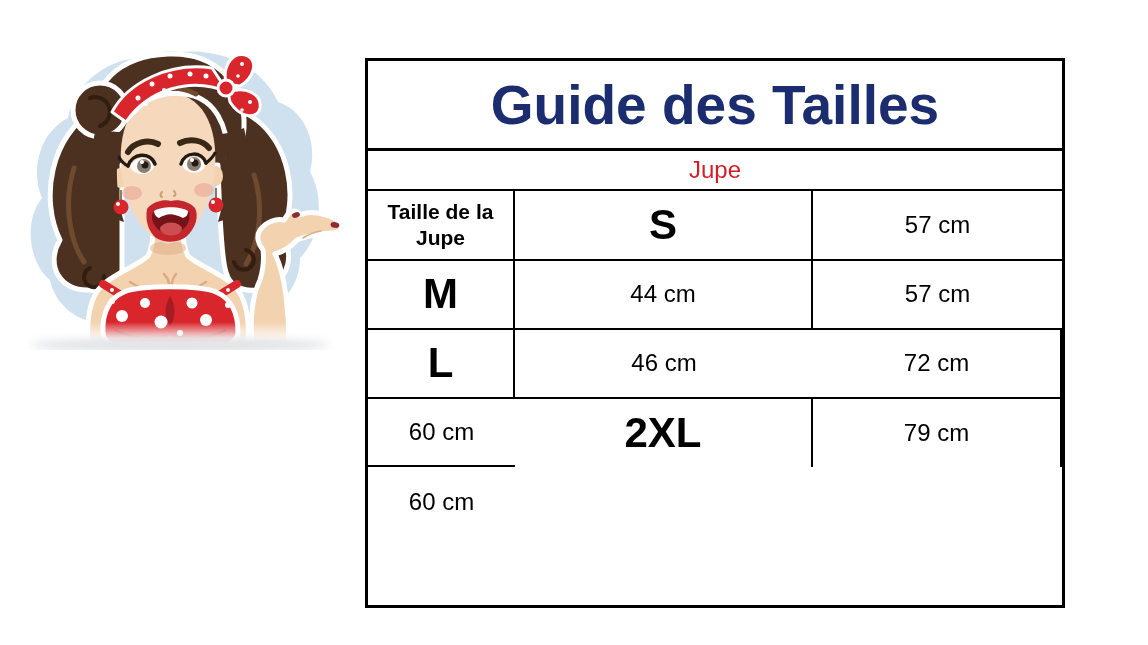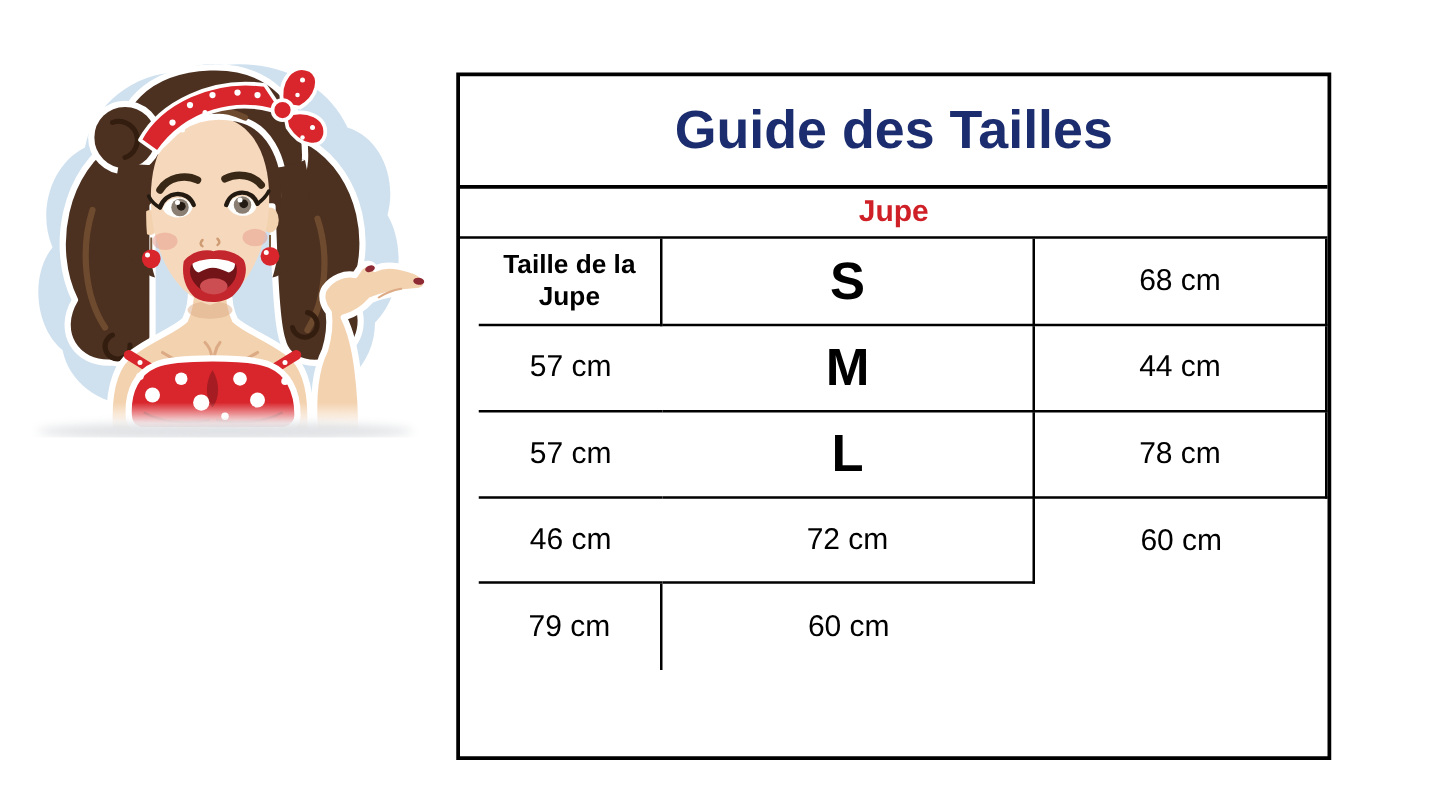--- a/index.html
+++ b/index.html
@@ -20,32 +20,31 @@
   .size-table{
     position:absolute;left:365px;top:58px;width:700px;height:550px;
     border:3px solid var(--border);background:#fff;
     display:flex;flex-direction:column;
   }
   .title-row{
     height:90px;border-bottom:3px solid var(--border);
     display:flex;align-items:center;justify-content:center;
   }
   .table-title{
-    color:var(--navy);font-size:43px;font-weight:bold;letter-spacing:0px;
+    color:var(--navy);font-size:55px;font-weight:bold;letter-spacing:0px;
   }
   .category-row{
     height:40px;border-bottom:2px solid var(--border);
     display:flex;align-items:center;justify-content:center;
   }
-  .category-label{color:var(--catred);font-size:24px;font-weight:bold;}
+  .category-label{color:var(--catred);font-size:24px;font-weight:normal;}
   .table-grid{
     flex:1;display:grid;
     grid-template-columns:147px 298px 1fr;
     grid-template-rows:70px repeat(5,1fr);
-    margin-left:15px;
   }
   .tg-cell{
     display:flex;align-items:center;justify-content:center;text-align:center;
     border-bottom:2px solid var(--border);
   }
   .tg-cell.col1,.tg-cell.col2{border-right:2px solid var(--border);}
   .table-grid .tg-cell:nth-last-child(-n+3){border-bottom:none;}
   .col-header{font-weight:bold;font-size:21px;line-height:1.25;padding:0 8px;}
   .size-cell{font-weight:bold;font-size:42px;}
   .value-cell{font-size:24px;}
@@ -208,30 +207,29 @@
   <div class="title-row">
     <div class="table-title">Guide des Tailles</div>
   </div>
   <div class="category-row">
     <div class="category-label">Jupe</div>
   </div>
   <div class="table-grid">
     <div class="tg-cell col1 col-header">Taille de la Jupe</div>
 
     <div class="tg-cell col1 size-cell">S</div>
-    <div class="tg-cell col2 value-cell">68 cm</div>
     <div class="tg-cell col3 value-cell">57 cm</div>
 
     <div class="tg-cell col1 size-cell">M</div>
     <div class="tg-cell col2 value-cell">44 cm</div>
     <div class="tg-cell col3 value-cell">57 cm</div>
 
     <div class="tg-cell col1 size-cell">L</div>
-    <div class="tg-cell col2 value-cell">78 cm</div>
     <div class="tg-cell col3 value-cell">46 cm</div>
 
     <div class="tg-cell col2 value-cell">72 cm</div>
     <div class="tg-cell col3 value-cell">60 cm</div>
 
+    <div class="tg-cell col1 size-cell">2XL</div>
     <div class="tg-cell col2 value-cell">79 cm</div>
     <div class="tg-cell col3 value-cell">60 cm</div>
   </div>
 </div>
 
 </body></html>

